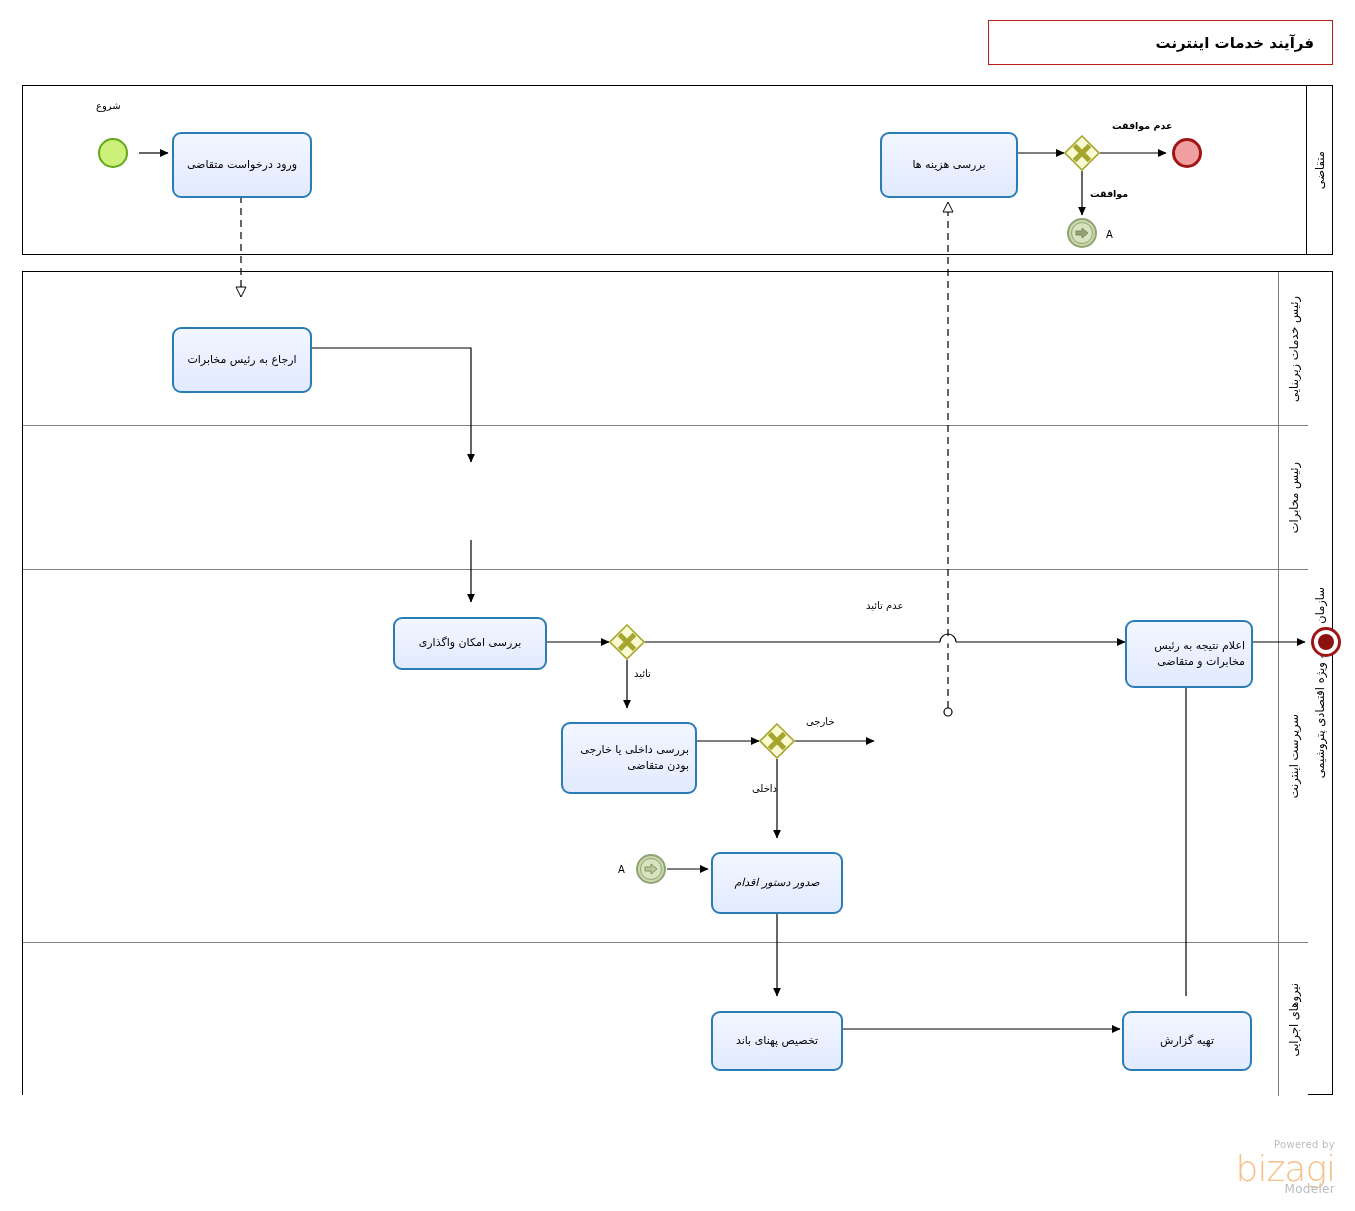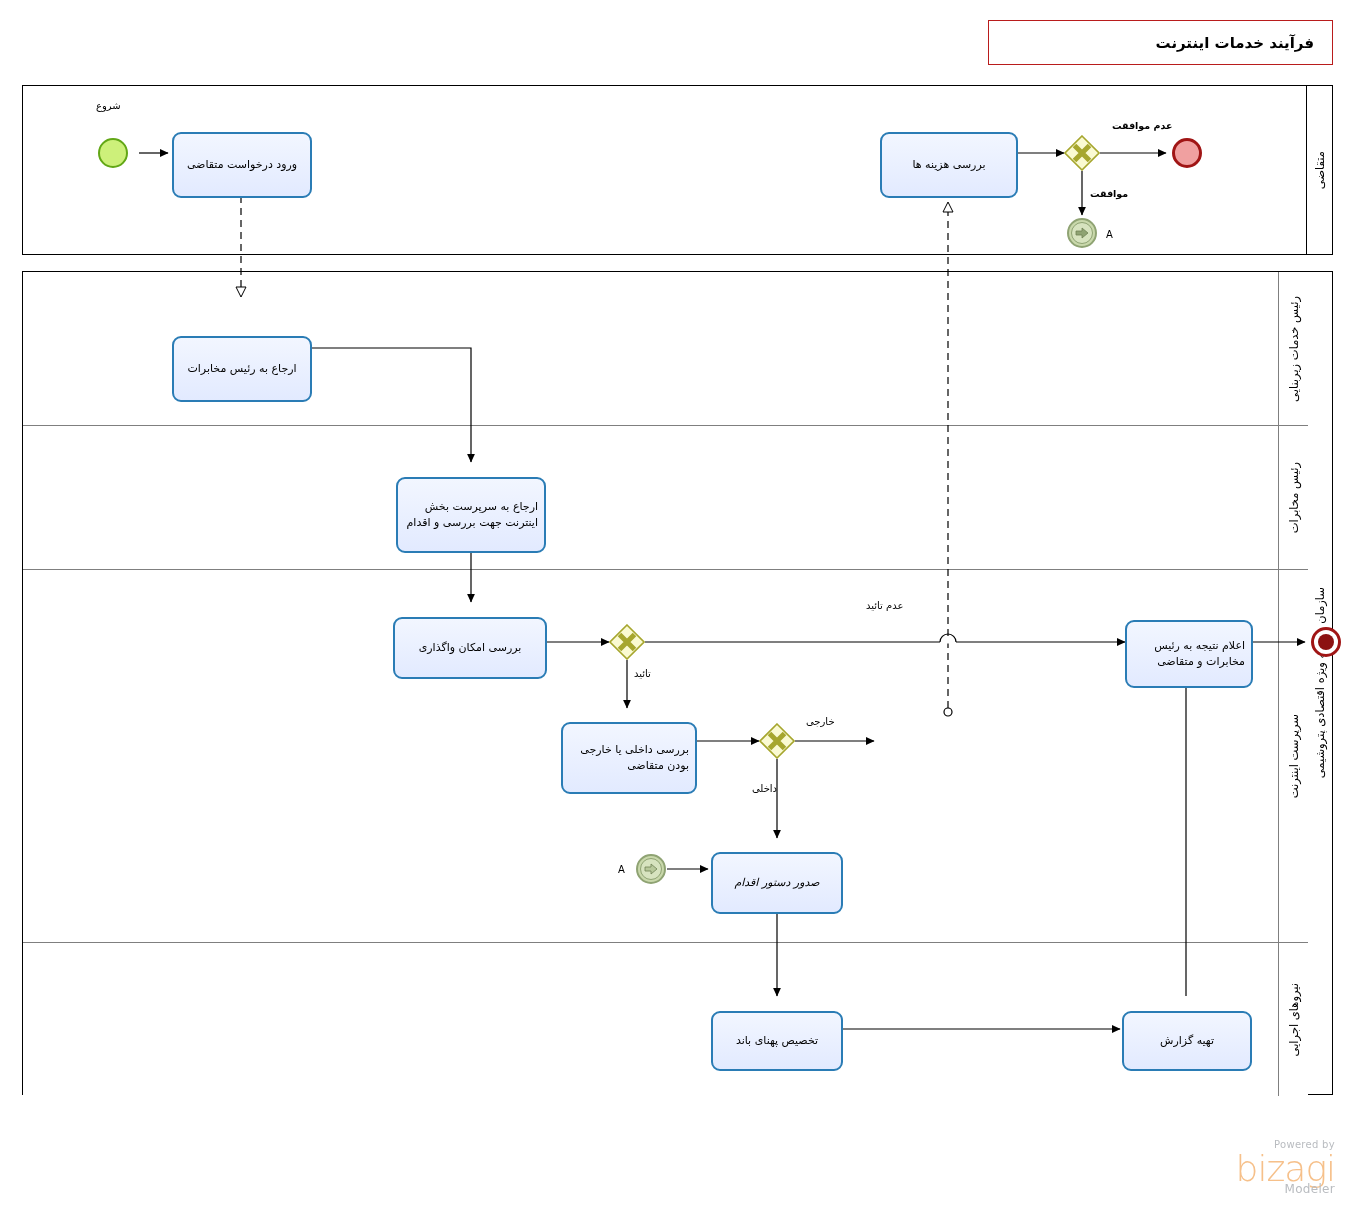--- a/index.html
+++ b/index.html
@@ -338,29 +338,26 @@
   <div class="flow-label" style="left:752px; top:783px;">داخلی</div>
 
   <div class="task" style="left:172px; top:120px; width:140px; height:66px;">
     <span>ورود درخواست متقاضی</span>
   </div>
 
   <div class="task" style="left:880px; top:120px; width:138px; height:66px;">
     <span>بررسی هزینه ها</span>
   </div>
 
-  <div class="task" style="left:172px; top:324px; width:140px; height:66px;">
+  <div class="task" style="left:172px; top:315px; width:140px; height:66px;">
     <span>ارجاع به رئیس مخابرات</span>
   </div>
 
-  <div class="task" style="left:396px; top:465px; width:150px; height:76px;">
-    <span>ارجاع به سرپرست بخش اینترنت جهت بررسی و اقدام</span>
-  </div>
-
-  <div class="task" style="left:393px; top:605px; width:154px; height:62px;">
+
+  <div class="task" style="left:393px; top:605px; width:154px; height:53px;">
     <span>بررسی امکان واگذاری</span>
   </div>
 
   <div class="task" style="left:561px; top:710px; width:136px; height:72px;">
     <span>بررسی داخلی یا خارجی بودن متقاضی</span>
   </div>
 
 
   <div class="task" style="left:711px; top:840px; width:132px; height:62px;font-style:italic;">
     <span>صدور دستور اقدام</span>

